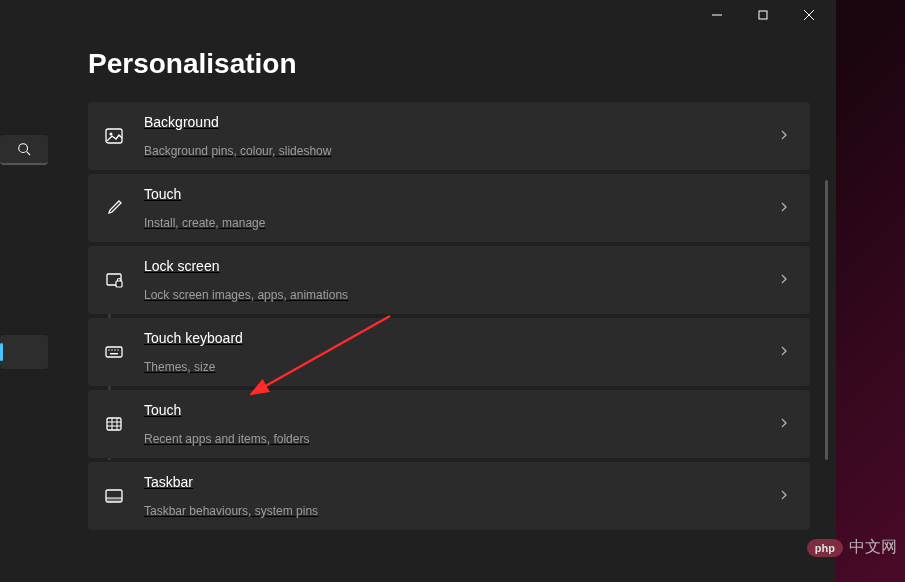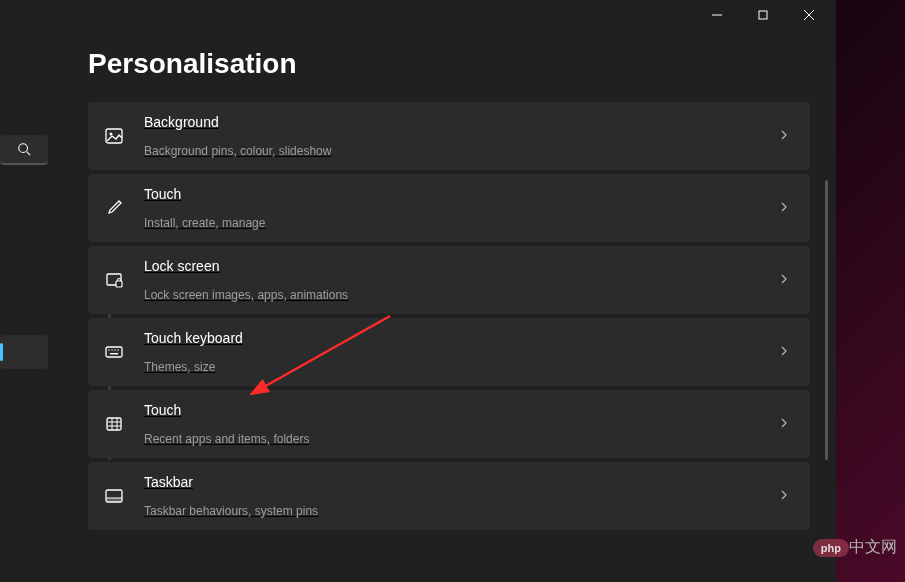--- a/index.html
+++ b/index.html
@@ -172,20 +172,21 @@
       position: absolute;
       pointer-events: none;
       z-index: 100;
     }
     .watermark {
       position: absolute;
       right: 8px;
       bottom: 24px;
       display: flex;
       align-items: center;
+      gap: 6px;
       opacity: 0.85;
     }
     .wm-badge {
       background: #8e3046;
       color: #fff;
       font-size: 11px;
       font-weight: 600;
       padding: 3px 8px;
       border-radius: 10px;
     }

